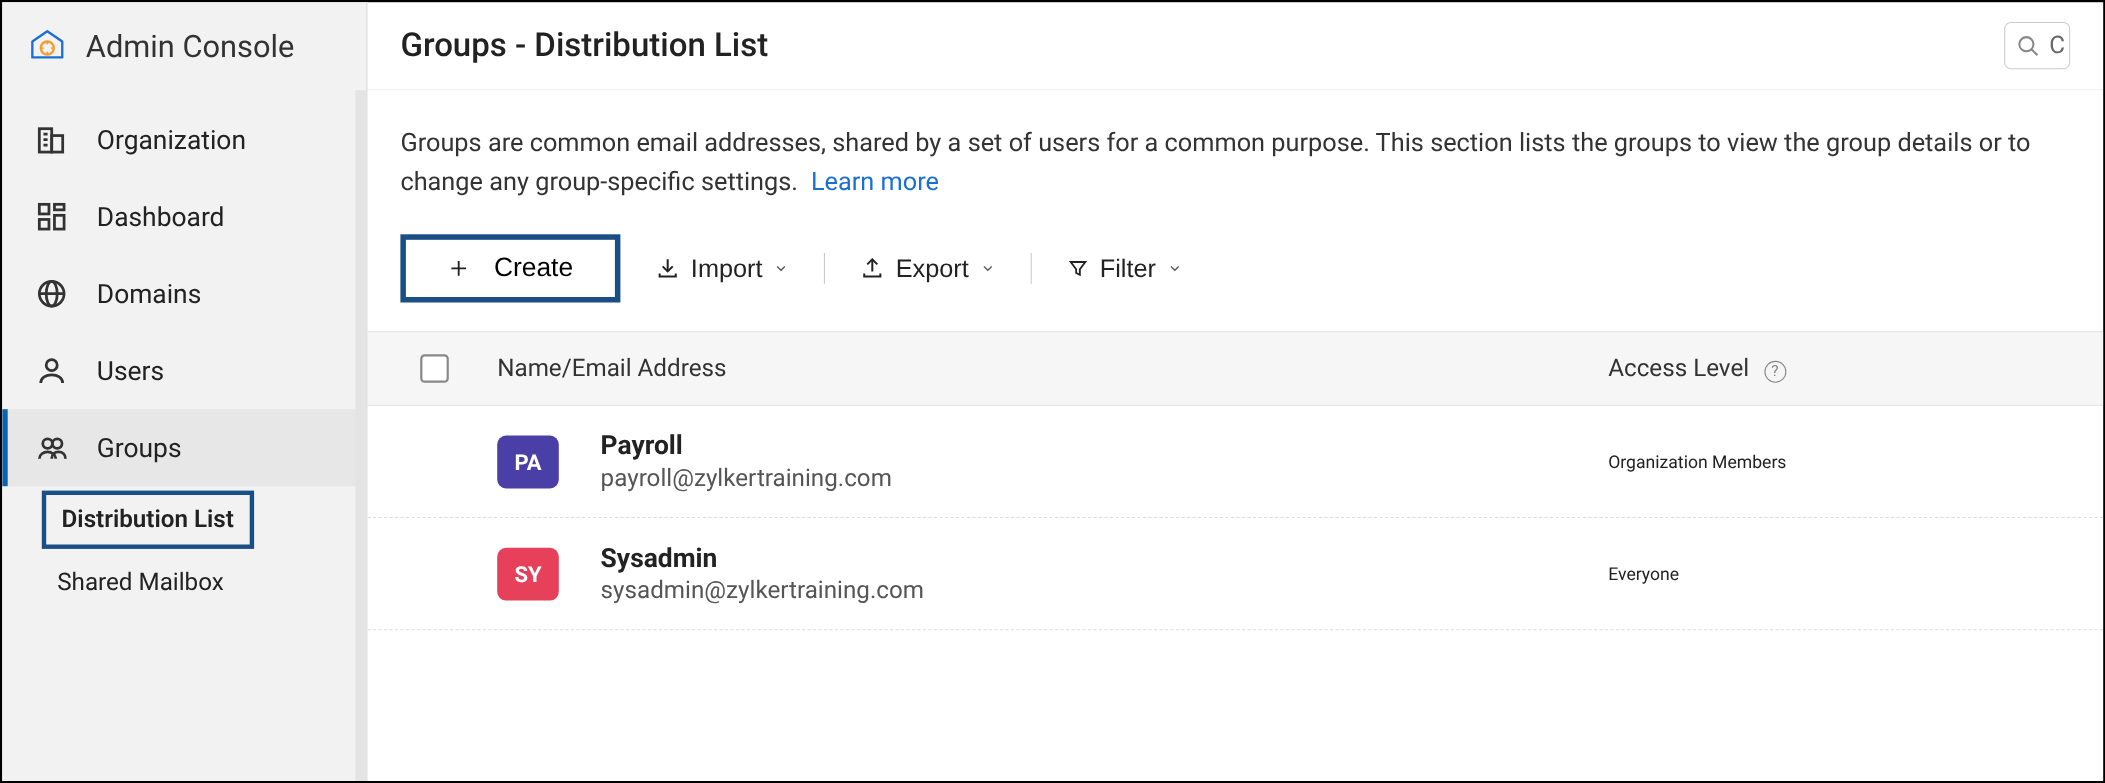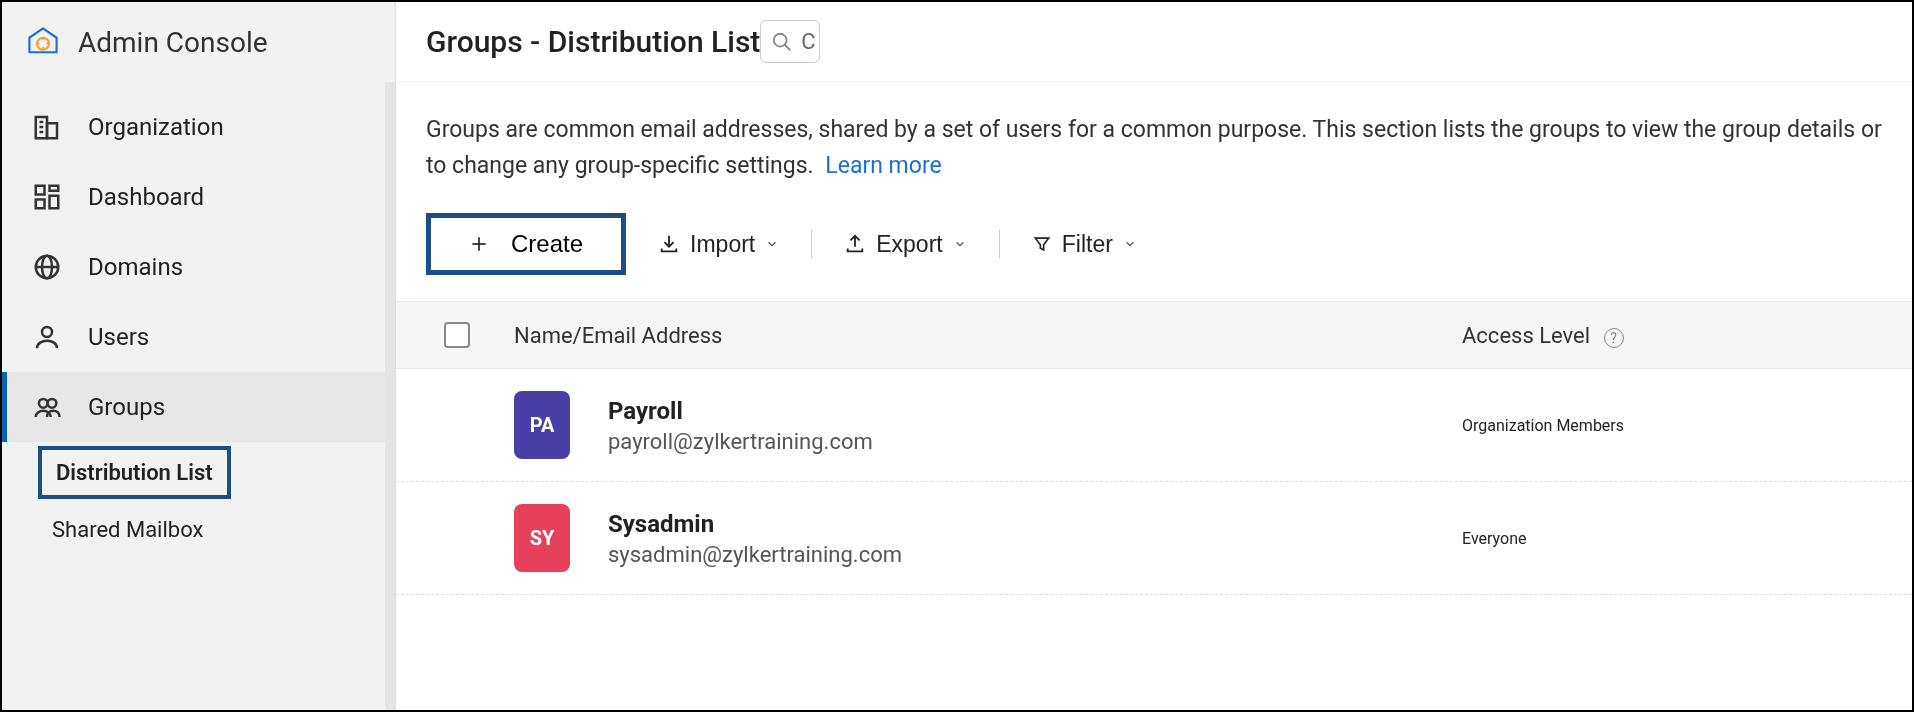--- a/index.html
+++ b/index.html
@@ -8,21 +8,21 @@
     background: #fff;
     color: #222;
     width: 1914px;
     height: 712px;
     overflow: hidden;
     border: 2px solid #000;
   }
   .app { display: flex; height: 100%; }
   
   .sidebar {
-    width: 394px;
+    width: 332px;
     background: #f2f2f2;
     border-right: 1px solid #ddd;
     display: flex;
     flex-direction: column;
     position: relative;
   }
   .sidebar::after{
     content:"";
     position:absolute;
     top:80px; bottom:0; right:0;
@@ -75,20 +75,21 @@
     border: 4px solid #1a4f85;
     font-weight: 600;
   }
   
   .main { flex: 1; display: flex; flex-direction: column; }
   .main-header {
     height: 80px;
     display: flex;
     align-items: center;
     padding: 0 30px;
+    justify-content: space-between;
     border-bottom: 1px solid #eee;
   }
   .main-header h1 { font-size: 30px; font-weight: 500; color:#222; }
   .search-box {
     border: 1px solid #ccc;
     border-radius: 6px;
     padding: 8px 10px;
     display:flex; align-items:center; gap:8px;
     font-size:22px;
     color:#666;
@@ -137,21 +138,21 @@
   .col-name { flex: 1; }
   .col-access { width: 420px; }
   .row {
     display:flex; align-items:center;
     padding: 22px 18px;
     border-bottom: 1px dashed #ddd;
     margin-left:-30px; margin-right:-30px;
     padding-left:48px; padding-right:30px;
   }
   .avatar {
-    width:56px; height:68px; border-radius:8px;
+    width:56px; height:48px; border-radius:8px;
     display:flex; align-items:center; justify-content:center;
     color:#fff; font-weight:700; font-size:20px;
     margin-right: 38px;
   }
   .pa { background:#4a3fa6; }
   .sy { background:#e6405a; }
   .name-block .gname { font-size:24px; font-weight:700; }
   .name-block .gemail { font-size:22px; color:#555; margin-top:4px; }
   .help-icon {
     display:inline-flex; width:20px; height:20px; border:1.5px solid #888; border-radius:50%;

